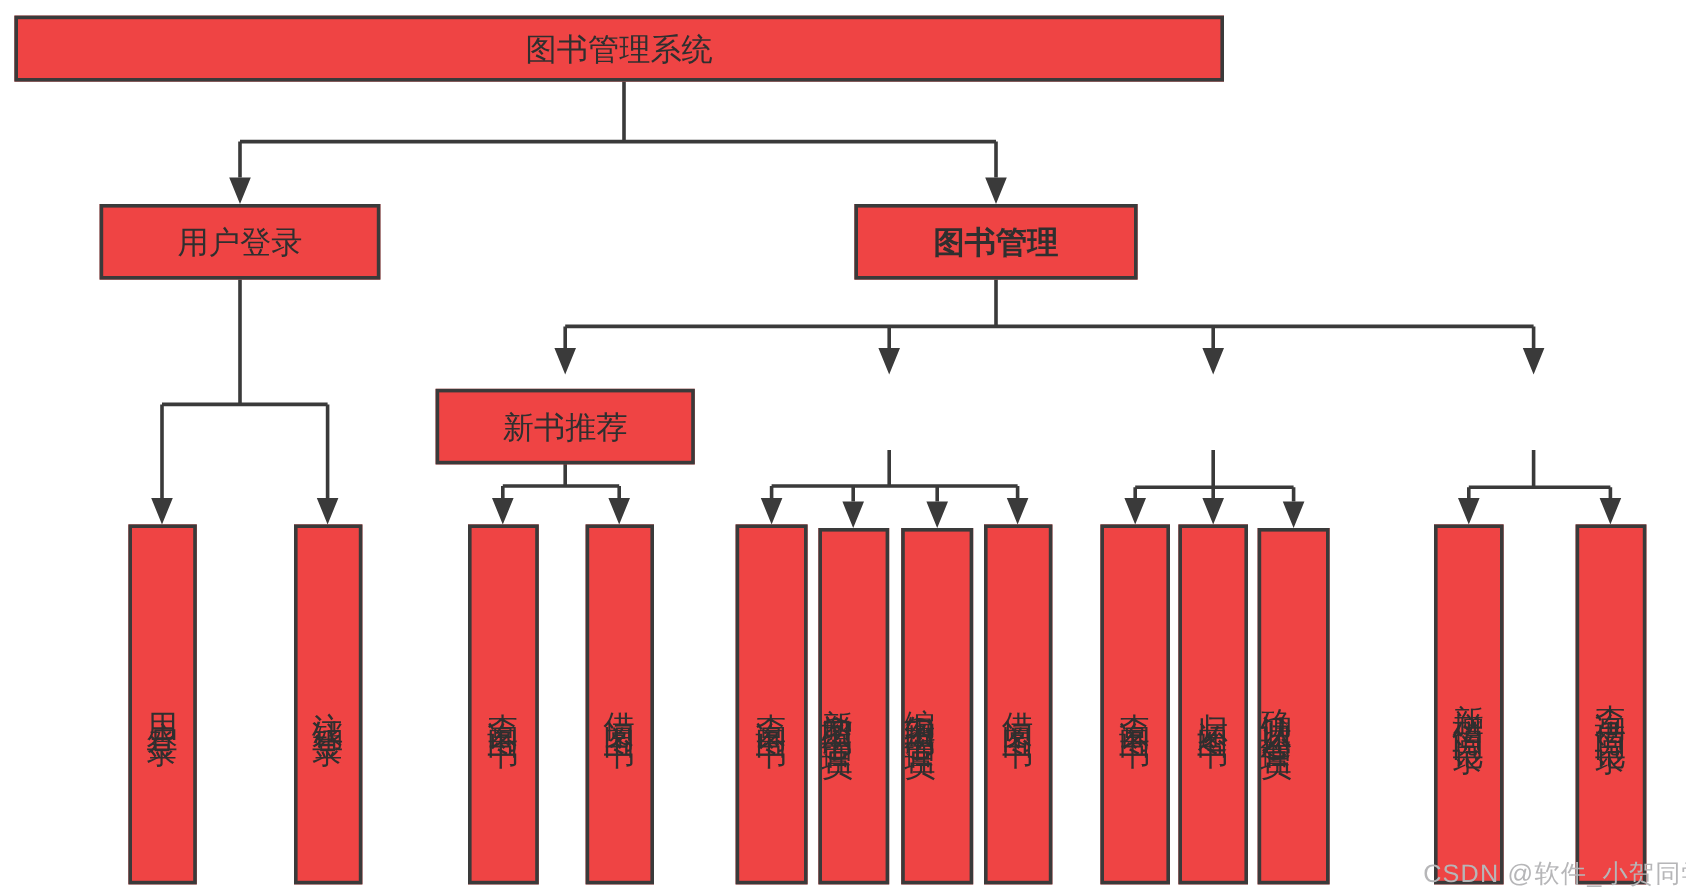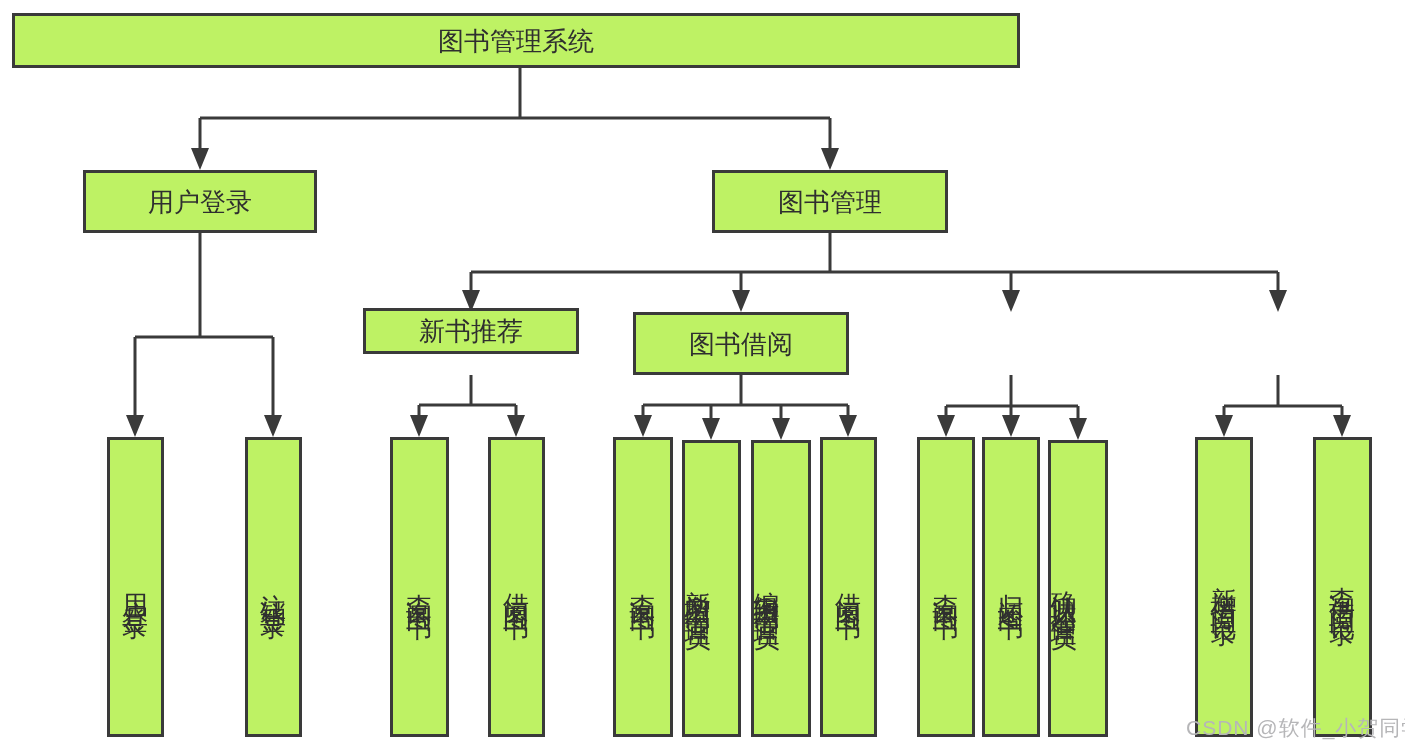--- a/index.html
+++ b/index.html
@@ -14,21 +14,21 @@
   #connector-svg {
     position: absolute;
     left: 0; top: 0;
     width: 1405px; height: 747px;
     pointer-events: none;
   }
   .box {
     position: absolute;
     box-sizing: border-box;
     border: 3px solid #3a3a3a;
-    background: #bef264;
+    background: #ef4444;
     display: flex;
     align-items: center;
     justify-content: center;
     color: #2f2f2f;
     font-size: 26px;
     line-height: 1;
     white-space: nowrap;
   }
   .vbox span {
     writing-mode: vertical-rl;
@@ -89,29 +89,26 @@
              M1215 415L1233 415L1224 437Z M1333 415L1351 415L1342 437Z" fill="#3a3a3a" stroke="none"></path>
   </svg>
 
   <div class="box" style="left:12px; top:13px; width:1008px; height:55px;">
     <span>图书管理系统</span>
   </div>
 
   <div class="box" style="left:83px; top:170px; width:234px; height:63px;">
     <span>用户登录</span>
   </div>
-  <div class="box" style="left:712px; top:170px; width:236px; height:63px;">
+  <div class="box" style="left:712px; top:170px; width:236px; height:63px;font-weight:bold;">
     <span>图书管理</span>
   </div>
 
-  <div class="box" style="left:363px; top:308px; width:216px; height:46px;">
+  <div class="box" style="left:363px; top:324px; width:216px; height:63px;">
     <span>新书推荐</span>
-  </div>
-  <div class="box" style="left:633px; top:312px; width:216px; height:63px;">
-    <span>图书借阅</span>
   </div>
 
   <div class="box vbox" style="left:107px; top:437px; width:57px; height:300px;">
     <span>用户登录</span>
   </div>
   <div class="box vbox" style="left:245px; top:437px; width:57px; height:300px;">
     <span>注销登录</span>
   </div>
 
   <div class="box vbox" style="left:390px; top:437px; width:59px; height:300px;">

